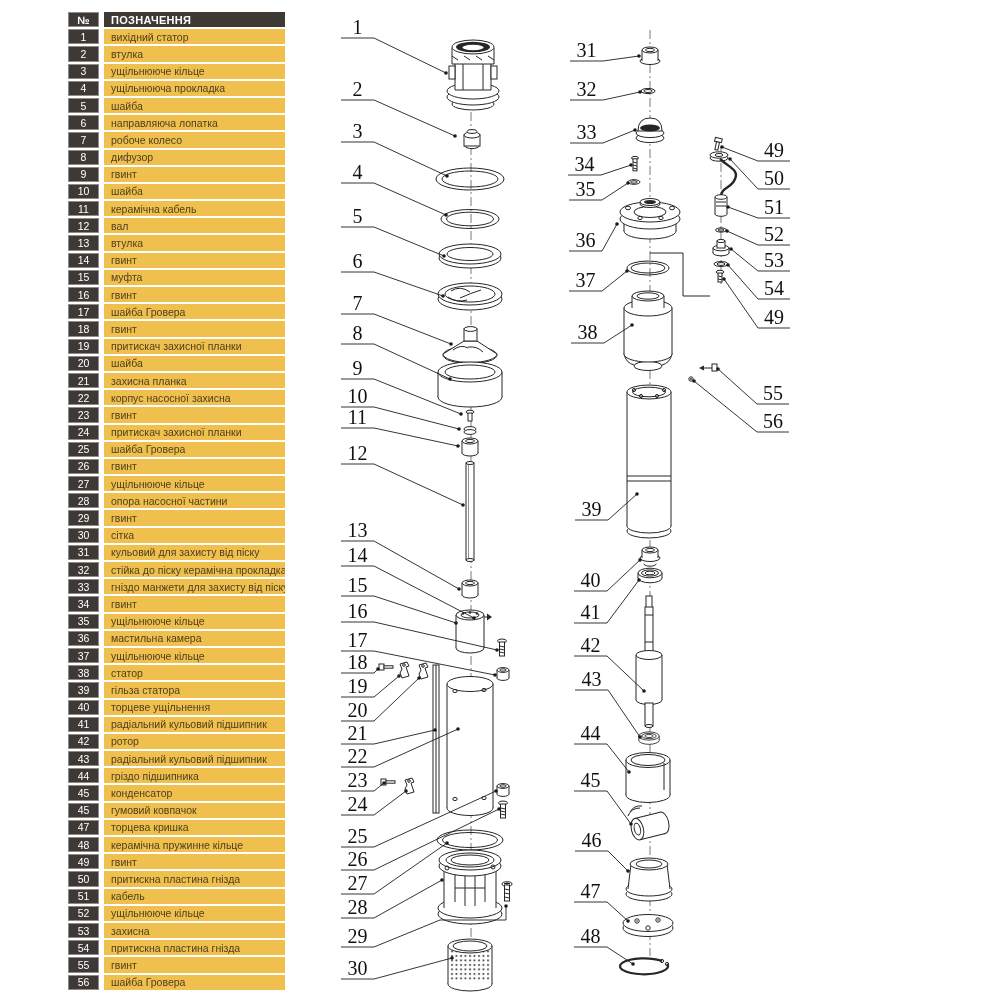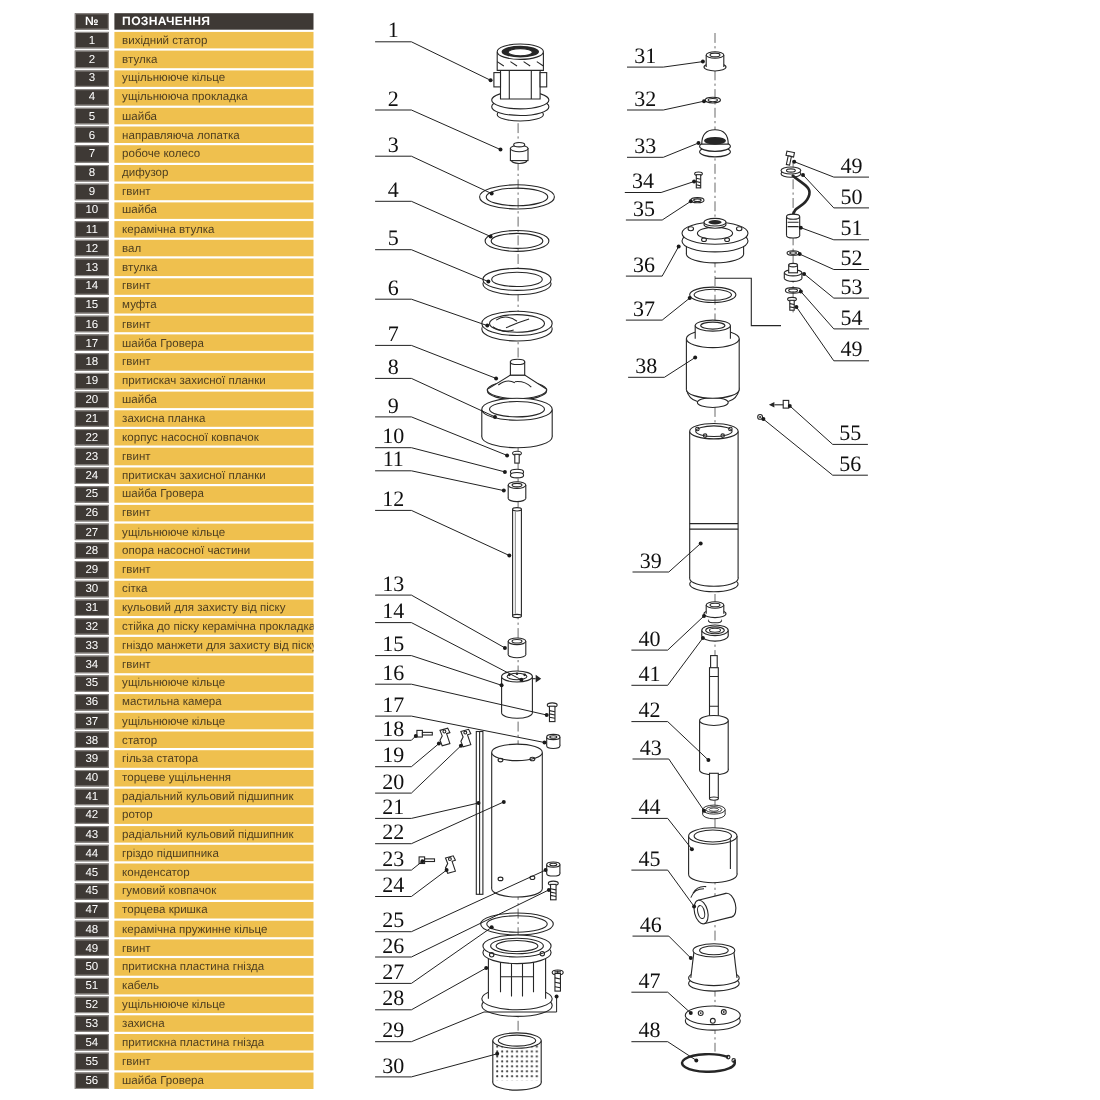--- a/index.html
+++ b/index.html
@@ -64,21 +64,21 @@
       <div class="trow">
         <div class="tnum">9</div>
         <div class="tdesc">гвинт</div>
       </div>
       <div class="trow">
         <div class="tnum">10</div>
         <div class="tdesc">шайба</div>
       </div>
       <div class="trow">
         <div class="tnum">11</div>
-        <div class="tdesc">керамічна втулка</div>
+        <div class="tdesc">керамічна кабель</div>
       </div>
       <div class="trow">
         <div class="tnum">12</div>
         <div class="tdesc">вал</div>
       </div>
       <div class="trow">
         <div class="tnum">13</div>
         <div class="tdesc">втулка</div>
       </div>
       <div class="trow">
@@ -108,21 +108,21 @@
       <div class="trow">
         <div class="tnum">20</div>
         <div class="tdesc">шайба</div>
       </div>
       <div class="trow">
         <div class="tnum">21</div>
         <div class="tdesc">захисна планка</div>
       </div>
       <div class="trow">
         <div class="tnum">22</div>
-        <div class="tdesc">корпус насосної ковпачок</div>
+        <div class="tdesc">корпус насосної захисна</div>
       </div>
       <div class="trow">
         <div class="tnum">23</div>
         <div class="tdesc">гвинт</div>
       </div>
       <div class="trow">
         <div class="tnum">24</div>
         <div class="tdesc">притискач захисної планки</div>
       </div>
       <div class="trow">

